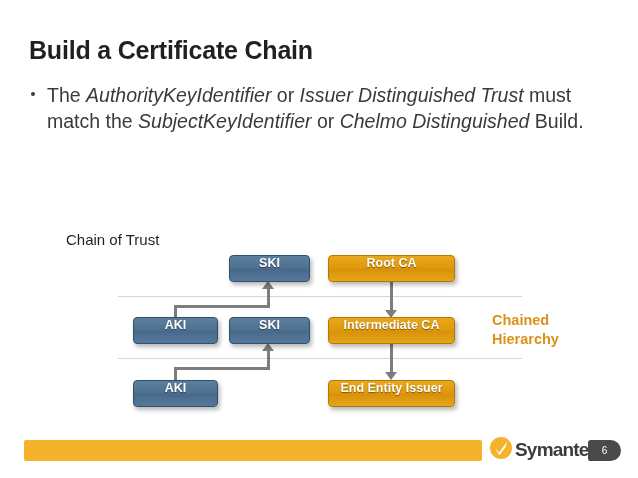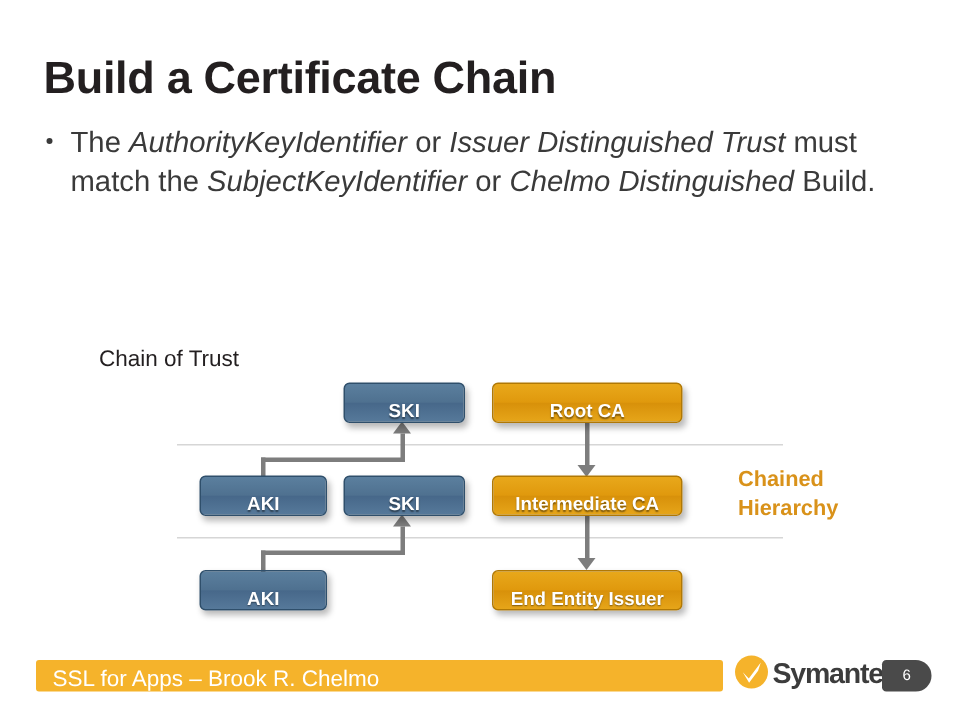--- a/index.html
+++ b/index.html
@@ -16,21 +16,21 @@
     height: 478px;
     background: #ffffff;
     overflow: hidden;
   }
 
   
   #slide-title {
     position: absolute;
     left: 29px;
     top: 36px;
-    font-size: 30px;
+    font-size: 25px;
     font-weight: bold;
     color: #231f20;
     letter-spacing: -0.2px;
     white-space: nowrap;
   }
 
   
   #bullets {
     position: absolute;
     left: 29px;
@@ -94,21 +94,21 @@
   }
   #divider-1 { top: 74px; }
   #divider-2 { top: 136px; }
 
   .node {
     position: absolute;
     height: 27px;
     border-radius: 4px;
     box-sizing: border-box;
     display: flex;
-    align-items: flex-end;
+    align-items: flex-start;
     justify-content: center;
     font-size: 12.5px;
     font-weight: bold;
     color: #ffffff;
     text-shadow: 0 1px 1px rgba(0,0,0,0.45);
     box-shadow: 2px 3px 4px rgba(0,0,0,0.28);
     white-space: nowrap;
   }
   .node.blue {
     background: linear-gradient(to bottom, #5b7f9e 0%, #4f7190 48%, #47688a 52%, #56799a 100%);
@@ -140,21 +140,21 @@
     left: 24px;
     top: 440px;
     width: 458px;
     height: 21px;
     background: #f5b32b;
     border-radius: 2px;
   }
   #footer-text {
     position: absolute;
     left: 11px;
-    top: 4px;
+    top: 20px;
     font-size: 15px;
     color: #ffffff;
     white-space: nowrap;
   }
   #symantec-logo {
     position: absolute;
     left: 489px;
     top: 437px;
     display: flex;
     align-items: center;

